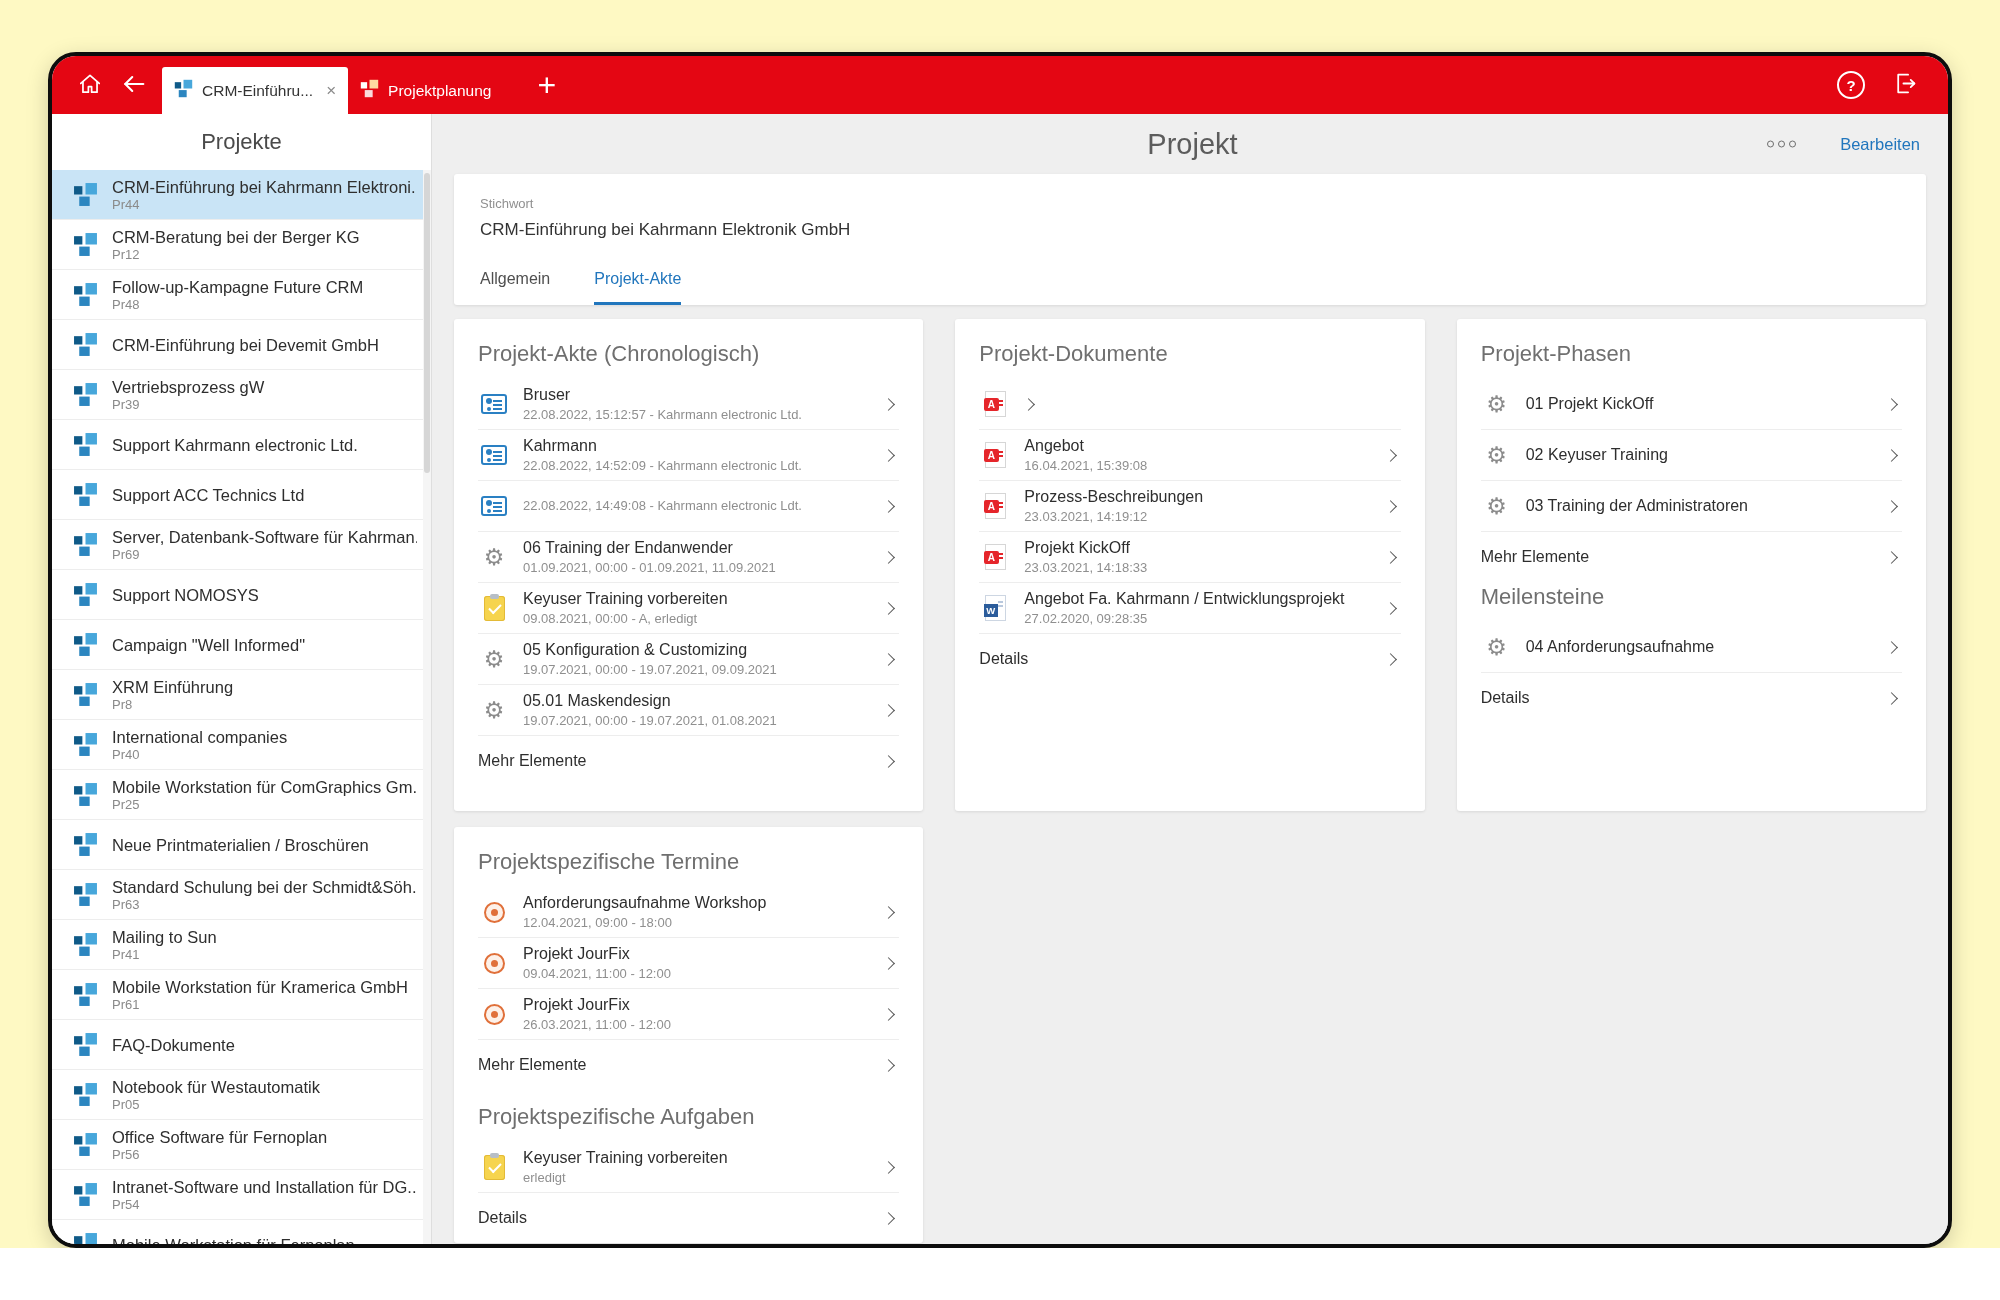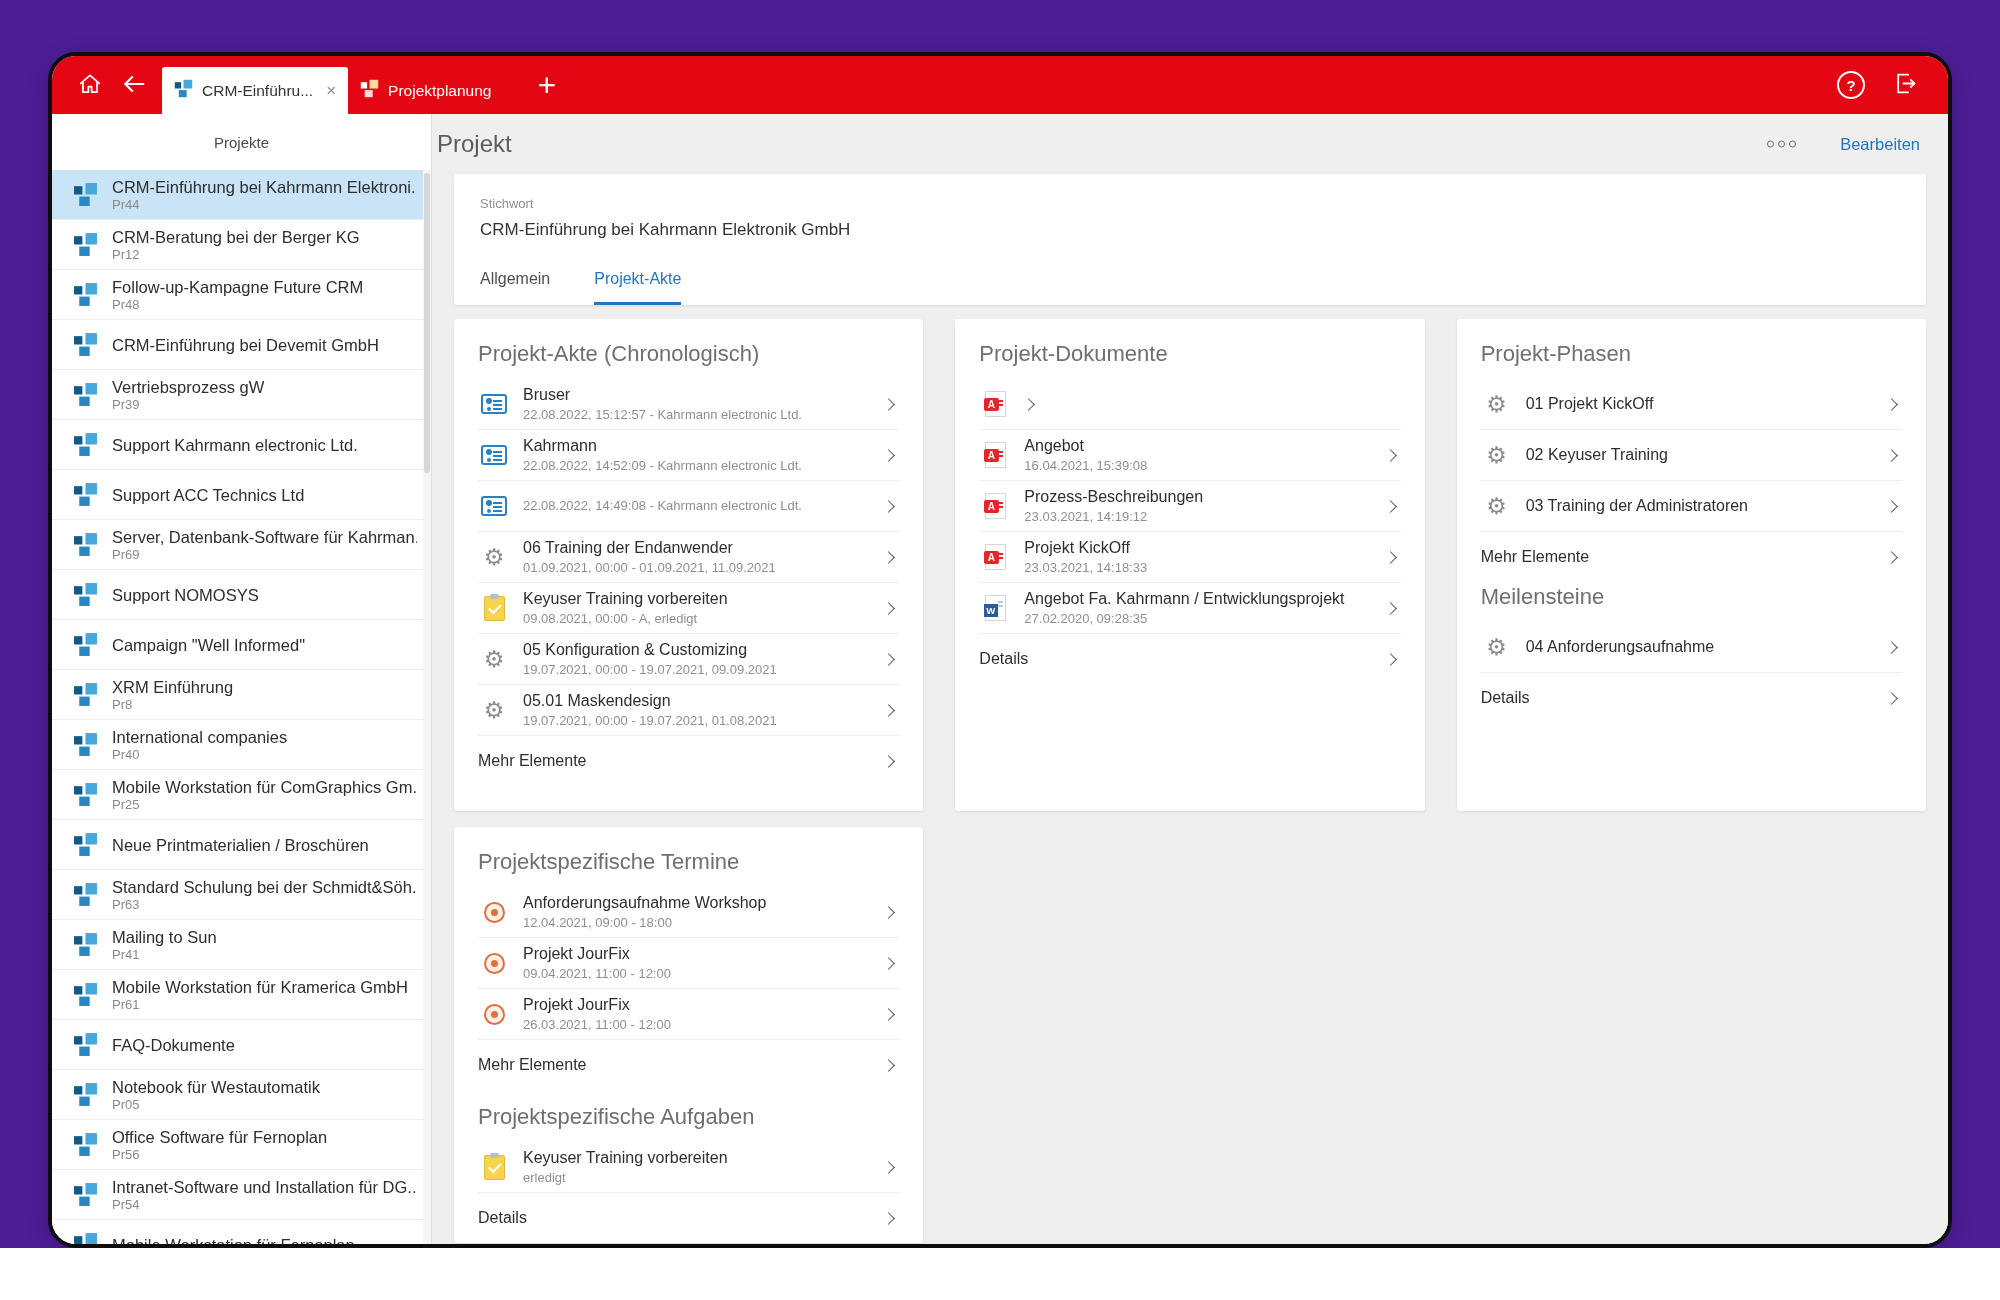--- a/index.html
+++ b/index.html
@@ -1,17 +1,17 @@
 <!DOCTYPE html>
 <html><head>
 <meta charset="utf-8">
 <style>
   * { margin:0; padding:0; box-sizing:border-box; }
   body { font-family:"Liberation Sans", sans-serif; background:#fff; }
-  .stage { position:relative; width:2000px; height:1248px; background:#4c1d95; overflow:hidden; }
+  .stage { position:relative; width:2000px; height:1248px; background:#fef9c3; overflow:hidden; }
 
   .window { position:absolute; left:48px; top:52px; width:1904px; height:1196px;
     background:#fff; border:4px solid #0d0d0d; border-radius:28px; overflow:hidden;
     box-shadow:0 6px 22px rgba(0,0,0,.18); }
 
   
   .topbar { height:58px; background:#e40613; display:flex; align-items:stretch; padding-left:16px; }
   .tb-btn { width:44px; display:flex; align-items:center; justify-content:center; background:none; border:none; cursor:pointer; }
   .tab-strip { display:flex; align-items:flex-end; margin-left:6px; }
   .tab { height:47px; display:flex; align-items:center; gap:9px; padding:0 12px; font-size:15.5px; color:#fff; cursor:pointer; }
@@ -20,34 +20,34 @@
   .plus-btn { background:none; border:none; color:#fff; font-size:32px; font-weight:300; margin-left:34px; cursor:pointer; align-self:center; line-height:1; }
   .tb-right { margin-left:auto; display:flex; align-items:center; gap:28px; margin-right:30px; }
   .help-btn { width:28px; height:28px; border:2px solid #fff; border-radius:50%; background:none; color:#fff;
     font-size:15px; font-weight:bold; display:flex; align-items:center; justify-content:center; cursor:pointer; }
 
   
   .app-body { display:flex; height:calc(100% - 58px); }
 
   
   .sidebar { width:380px; flex:none; background:#fff; border-right:1px solid #dedede; position:relative; overflow:hidden; }
-  .sidebar-title { height:56px; display:flex; align-items:center; justify-content:center; font-size:15px; color:#4a4a4a; }
+  .sidebar-title { height:56px; display:flex; align-items:center; justify-content:center; font-size:22px; color:#4a4a4a; }
   .p-item { display:flex; align-items:center; gap:13px; min-height:50px; padding:0 14px 0 20px; border-bottom:1px solid #ededed; cursor:pointer; }
   .p-item.selected { background:#c9e4f6; }
   .org-icon { flex:none; width:27px; display:flex; align-items:center; justify-content:center; }
   .p-text { flex:1; display:flex; flex-direction:column; justify-content:center; overflow:hidden; }
   .p-title { font-size:16.5px; color:#2e2e2e; white-space:nowrap; overflow:hidden; line-height:20px; }
   .p-code { font-size:13px; color:#8a8a8a; line-height:16px; }
   .sb-track { position:absolute; right:0; top:56px; bottom:0; width:8px; background:#f5f5f5; }
   .sb-thumb { position:absolute; top:3px; left:1px; width:6px; height:300px; background:#d6d6d6; border-radius:3px; }
 
   
   .main { flex:1; background:#efefef; display:flex; flex-direction:column; overflow:hidden; }
   .main-header { height:60px; position:relative; flex:none; }
-  .main-title { position:absolute; left:5px; right:0; top:50%; transform:translateY(-50%); font-size:24px; color:#5c5c5c; }
+  .main-title { position:absolute; left:5px; right:0; top:50%; transform:translateY(-50%); text-align:center; font-size:29px; color:#5c5c5c; }
   .header-right { position:absolute; right:28px; top:50%; transform:translateY(-50%); display:flex; align-items:center; gap:44px; }
   .more-dots { display:flex; gap:4px; cursor:pointer; background:none; border:none; }
   .more-dots .dot { width:7px; height:7px; border:1.5px solid #6e6e6e; border-radius:50%; }
   .edit-link { color:#2176bd; font-size:16.5px; text-decoration:none; cursor:pointer; }
 
   .card { background:#fff; border-radius:3px; box-shadow:0 1px 3px rgba(0,0,0,.10); }
   .head-card { margin:0 22px; padding:22px 26px 0; flex:none; }
   .field-label { font-size:13px; color:#909090; }
   .field-value { font-size:17px; color:#333; margin-top:9px; }
   .doc-tabs { display:flex; gap:44px; margin-top:30px; }

